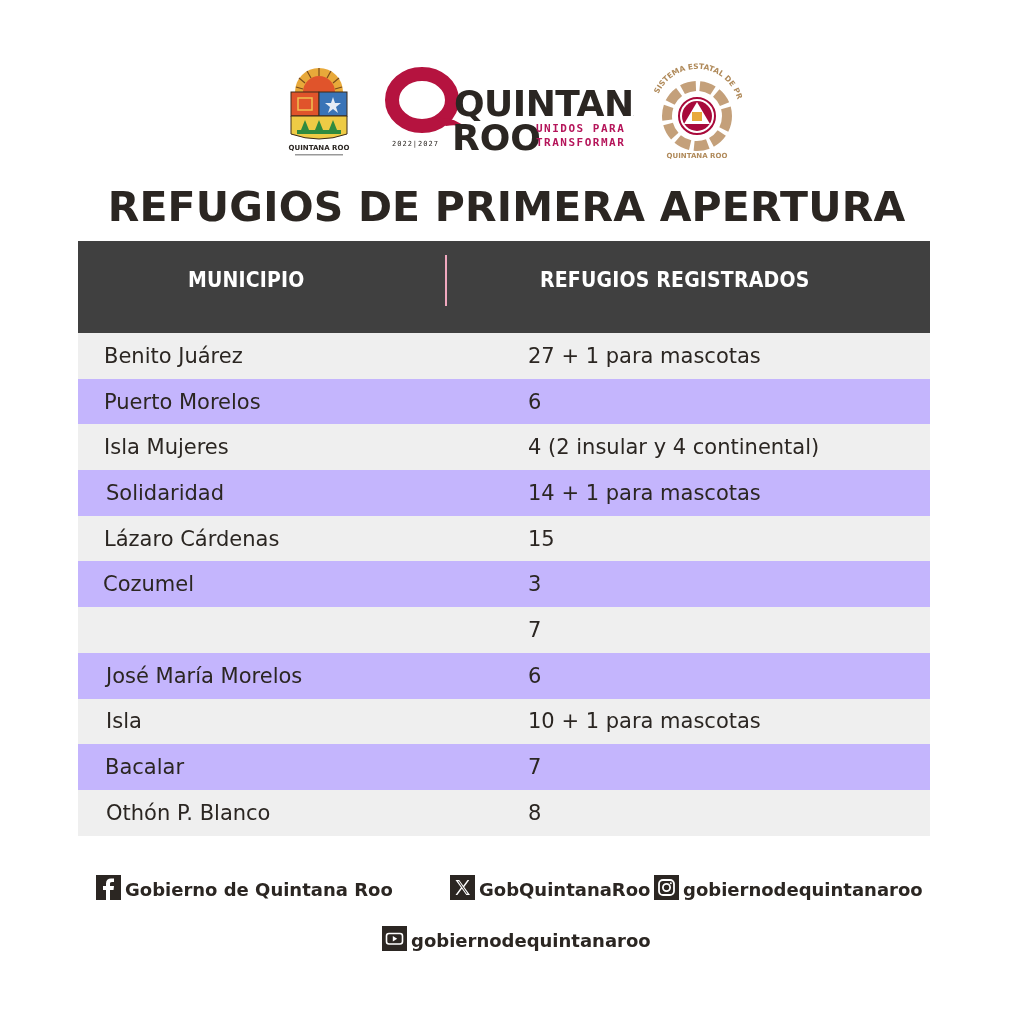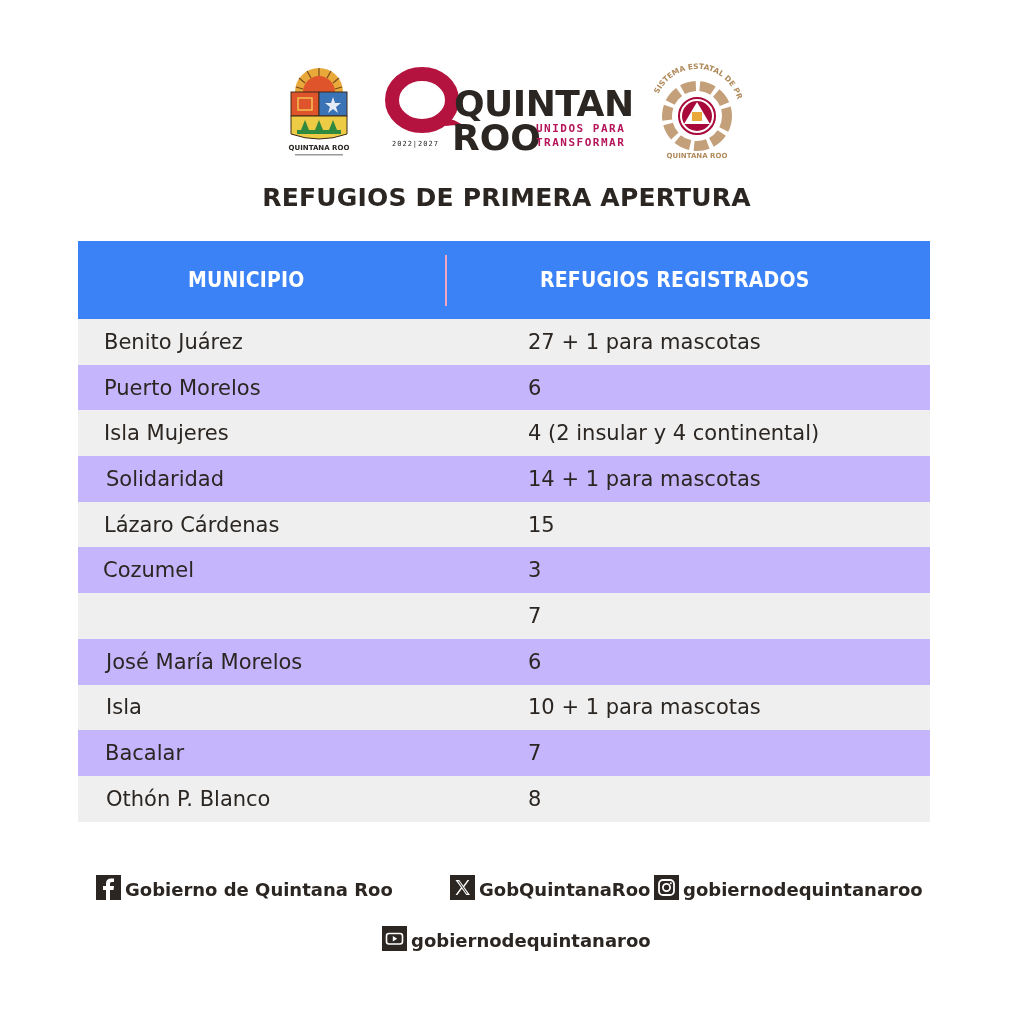--- a/index.html
+++ b/index.html
@@ -6,27 +6,27 @@
   html, body { width: 1013px; height: 1024px; background: #ffffff; overflow: hidden; }
   body { position: relative; font-family: "DejaVu Sans", sans-serif; color: #2b2622; }
 
   .logos { position: absolute; top: 58px; left: 0; width: 1013px; height: 105px; }
   .logo-state { position: absolute; left: 287px; top: 4px; width: 64px; height: 98px; }
   .logo-qroo { position: absolute; left: 384px; top: 8px; width: 250px; height: 88px; }
   .logo-pc { position: absolute; left: 645px; top: 0px; width: 104px; height: 104px; }
 
   .title {
     position: absolute; top: 183px; left: 0; width: 1013px; text-align: center;
-    font-family: "DejaVu Sans", sans-serif; font-weight: bold; font-size: 25px;
+    font-family: "DejaVu Sans", sans-serif; font-weight: bold; font-size: 41px;
     letter-spacing: 0.2px; color: #2b2622;
   }
 
   .table { position: absolute; left: 78px; top: 241px; width: 852px; }
   .thead {
-    height: 78px; background: #3b82f6; position: relative; display: flex; align-items: center;
+    height: 92px; background: #404040; position: relative; display: flex; align-items: center;
   }
   .th {
     color: #ffffff; font-weight: bold; font-size: 21px; position: absolute; top: 27px;
     font-family: "DejaVu Sans Condensed", "DejaVu Sans", sans-serif; letter-spacing: 0.2px;
   }
   .th-municipio { left: 110px; }
   .th-refugios { left: 462px; }
   .th-divider { position: absolute; left: 367px; top: 14px; width: 2px; height: 51px; background: #f1a8bf; }
 
   .row { height: 45.7px; position: relative; }

